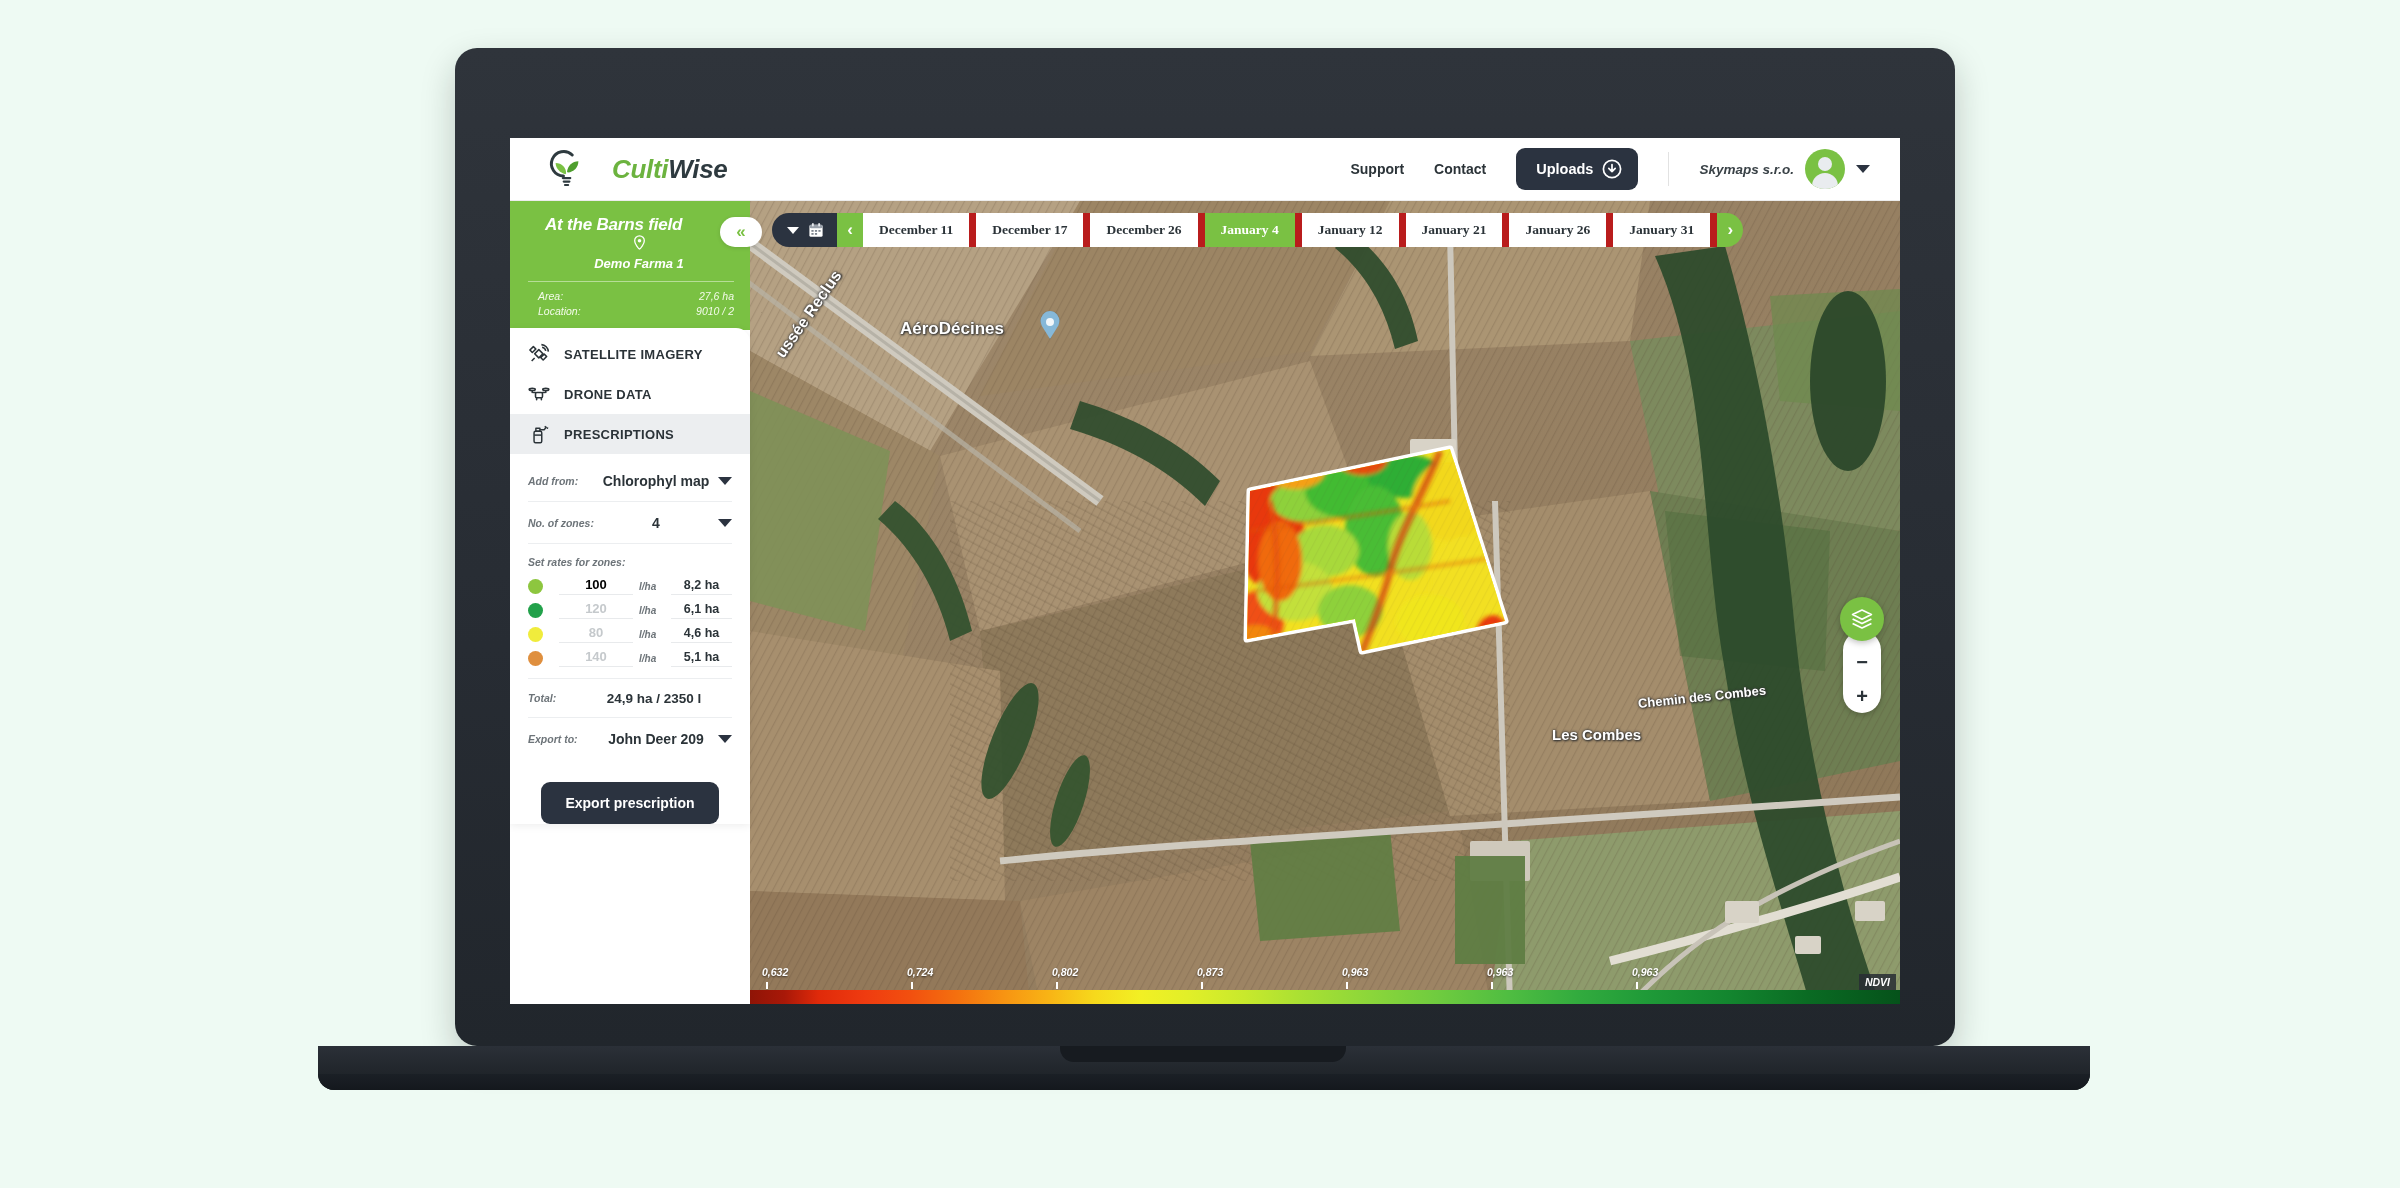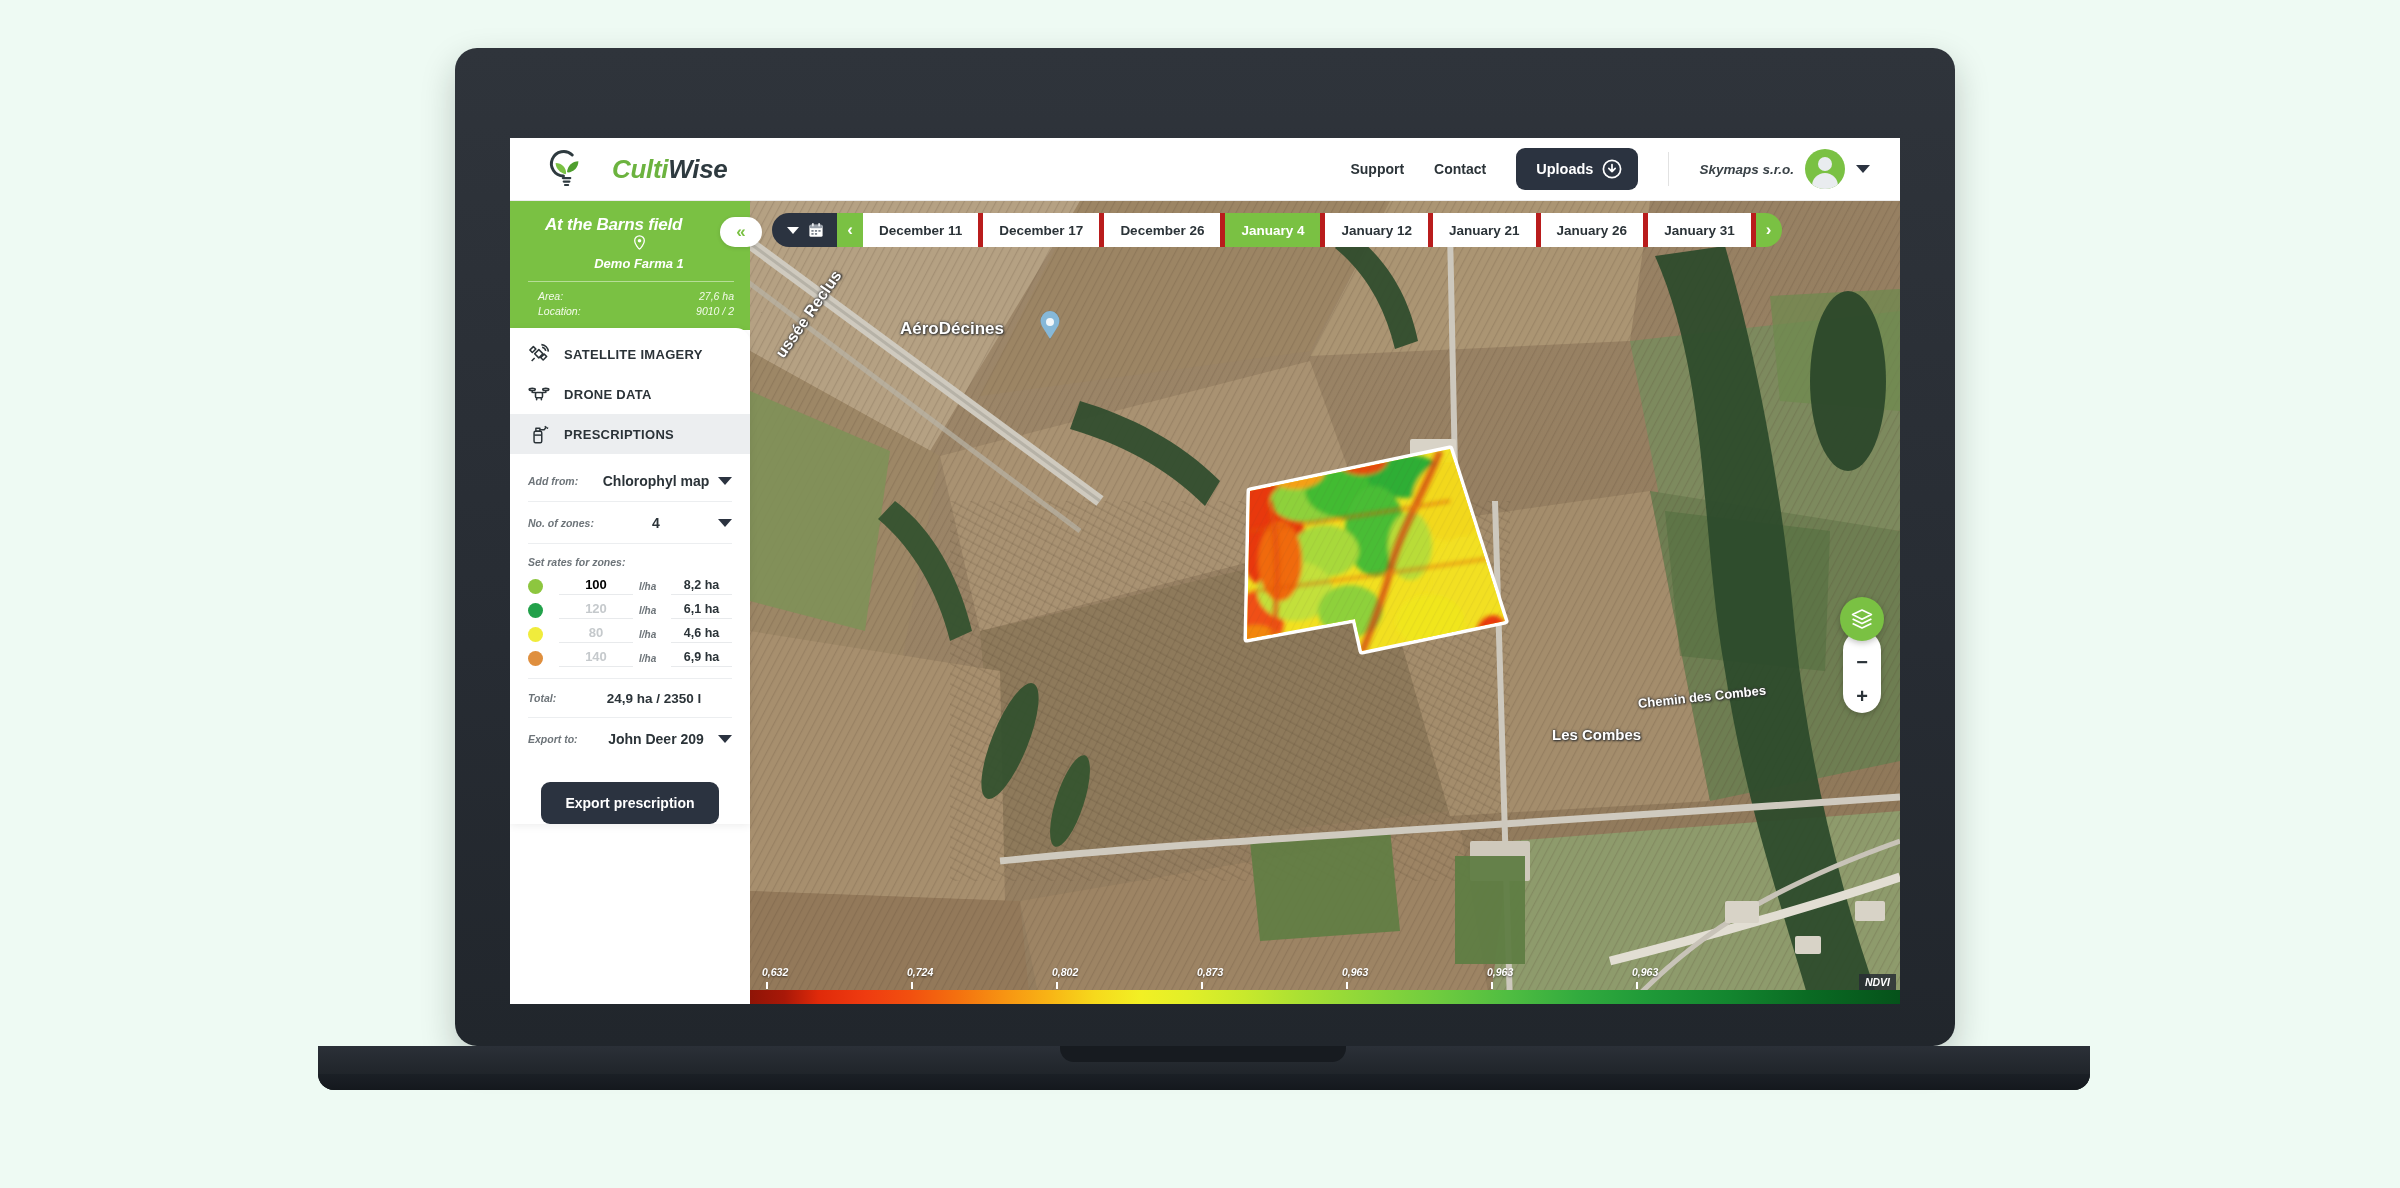--- a/index.html
+++ b/index.html
@@ -170,22 +170,23 @@
     gap: 9px; padding: 0 13px 0 15px; color: #fff; cursor: pointer;
   }
   .ds-caret { width:0;height:0;border-left:6px solid transparent;border-right:6px solid transparent;border-top:7px solid #fff; }
   .ds-arrow {
     background: #7ac143; color: #fff; width: 26px; display:flex; align-items:center; justify-content:center;
     font-size: 17px; font-weight: 700; cursor: pointer;
   }
   .ds-arrow.right { border-radius: 0 17px 17px 0; }
   .ds-tab {
     background: #fff; color: #2b3338; display:flex; align-items:center; justify-content:center;
-    padding: 0 16px; font-weight: 600; cursor: pointer; border-right: 5px solid #b91c1c;
+    padding: 0 16px; font-weight: 600; cursor: pointer; border-right: 7px solid #b91c1c;
     white-space: nowrap;
+    font-family: Liberation Serif, serif;
   }
   .ds-tab:last-of-type { border-right: none; }
   .ds-tab.active { background: #7ac143; color: #fff; font-weight: 700; }
 
   .map-label {
     position: absolute; color: #fff; font-weight: 700; z-index: 8;
     text-shadow: 0 0 3px rgba(60,60,60,.95), 0 0 2px rgba(60,60,60,.95), 1px 1px 2px rgba(40,40,40,.9);
     white-space: nowrap; pointer-events: none;
   }
 
@@ -372,21 +373,21 @@
           <div class="zone-row">
             <span class="zone-dot" style="background:#f0ec3c"></span>
             <span class="zone-rate dim">80</span>
             <span class="zone-unit">l/ha</span>
             <span class="zone-area">4,6 ha</span>
           </div>
           <div class="zone-row">
             <span class="zone-dot" style="background:#df8f3e"></span>
             <span class="zone-rate dim">140</span>
             <span class="zone-unit">l/ha</span>
-            <span class="zone-area">6,9 ha</span>
+            <span class="zone-area">5,1 ha</span>
           </div>
 
           <div class="total-row">
             <span class="total-label">Total:</span>
             <span class="total-value">24,9 ha /  2350 l</span>
           </div>
 
           <div class="form-row" style="border-bottom:none">
             <span class="form-label">Export to:</span>
             <span class="form-value">John Deer 209</span>

